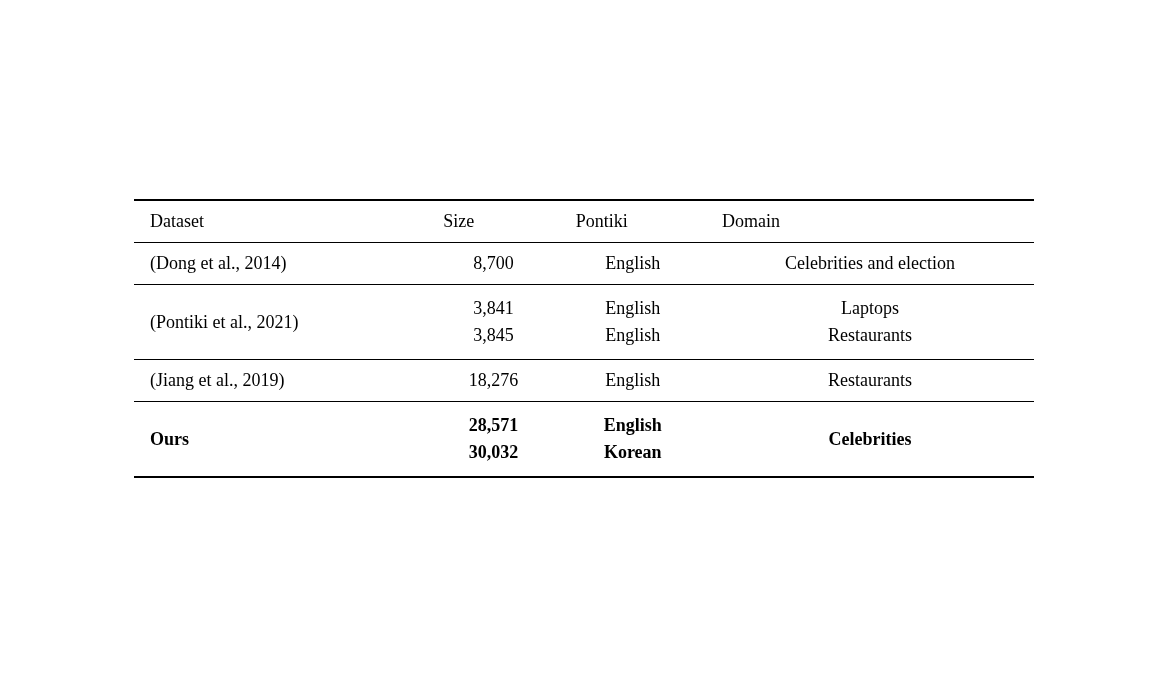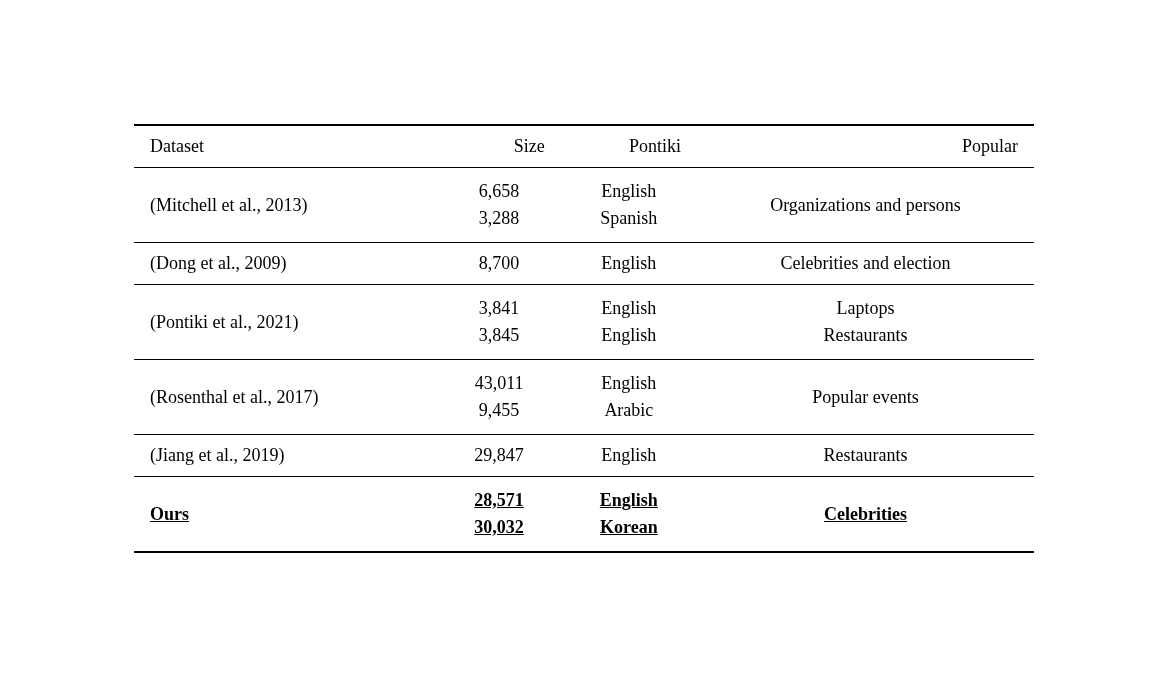--- a/index.html
+++ b/index.html
@@ -29,21 +29,21 @@
       border-top: 2.5px solid #000;
       border-bottom: 2.5px solid #000;
     }
 
     thead tr {
       border-bottom: 1.5px solid #000;
     }
 
     th {
       padding: 10px 16px;
-      text-align: right;
+      text-align: left;
       font-weight: normal;
       font-size: 18px;
     }
 
     th:first-child {
       text-align: left;
     }
 
     td {
       padding: 10px 16px;
@@ -55,72 +55,59 @@
     td:first-child {
       text-align: left;
     }
 
     tbody tr {
       border-bottom: 1px solid #000;
     }
 
     tbody tr:last-child {
       border-bottom: 2.5px solid #000;
-      text-decoration: underline;
     }
 
     .bold-row td {
       font-weight: bold;
     }
 
     .multiline {
       line-height: 1.5;
     }
   </style>
 </head>
 <body>
 
 <div class="table-container">
   <table>
     <thead>
       <tr>
         <th>Dataset</th>
         <th>Size</th>
         <th>Pontiki</th>
-        <th>Popular</th>
+        <th>Domain</th>
       </tr>
     </thead>
     <tbody id="table-body">
-    <tr>
-          <td>(Mitchell et al., 2013)</td>
-          <td class="multiline">6,658<br>3,288</td>
-          <td class="multiline">English<br>Spanish</td>
-          <td>Organizations and persons</td>
-        </tr>
         <tr>
-          <td>(Dong et al., 2009)</td>
+          <td>(Dong et al., 2014)</td>
           <td>8,700</td>
           <td>English</td>
           <td>Celebrities and election</td>
         </tr>
         <tr>
           <td>(Pontiki et al., 2021)</td>
           <td class="multiline">3,841<br>3,845</td>
           <td class="multiline">English<br>English</td>
           <td class="multiline">Laptops<br>Restaurants</td>
         </tr>
         <tr>
-          <td>(Rosenthal et al., 2017)</td>
-          <td class="multiline">43,011<br>9,455</td>
-          <td class="multiline">English<br>Arabic</td>
-          <td>Popular events</td>
-        </tr>
-        <tr>
           <td>(Jiang et al., 2019)</td>
-          <td>29,847</td>
+          <td>18,276</td>
           <td>English</td>
           <td>Restaurants</td>
         </tr>
         <tr class="bold-row">
           <td>Ours</td>
           <td class="multiline">28,571<br>30,032</td>
           <td class="multiline">English<br>Korean</td>
           <td>Celebrities</td>
         </tr>
       </tbody>

